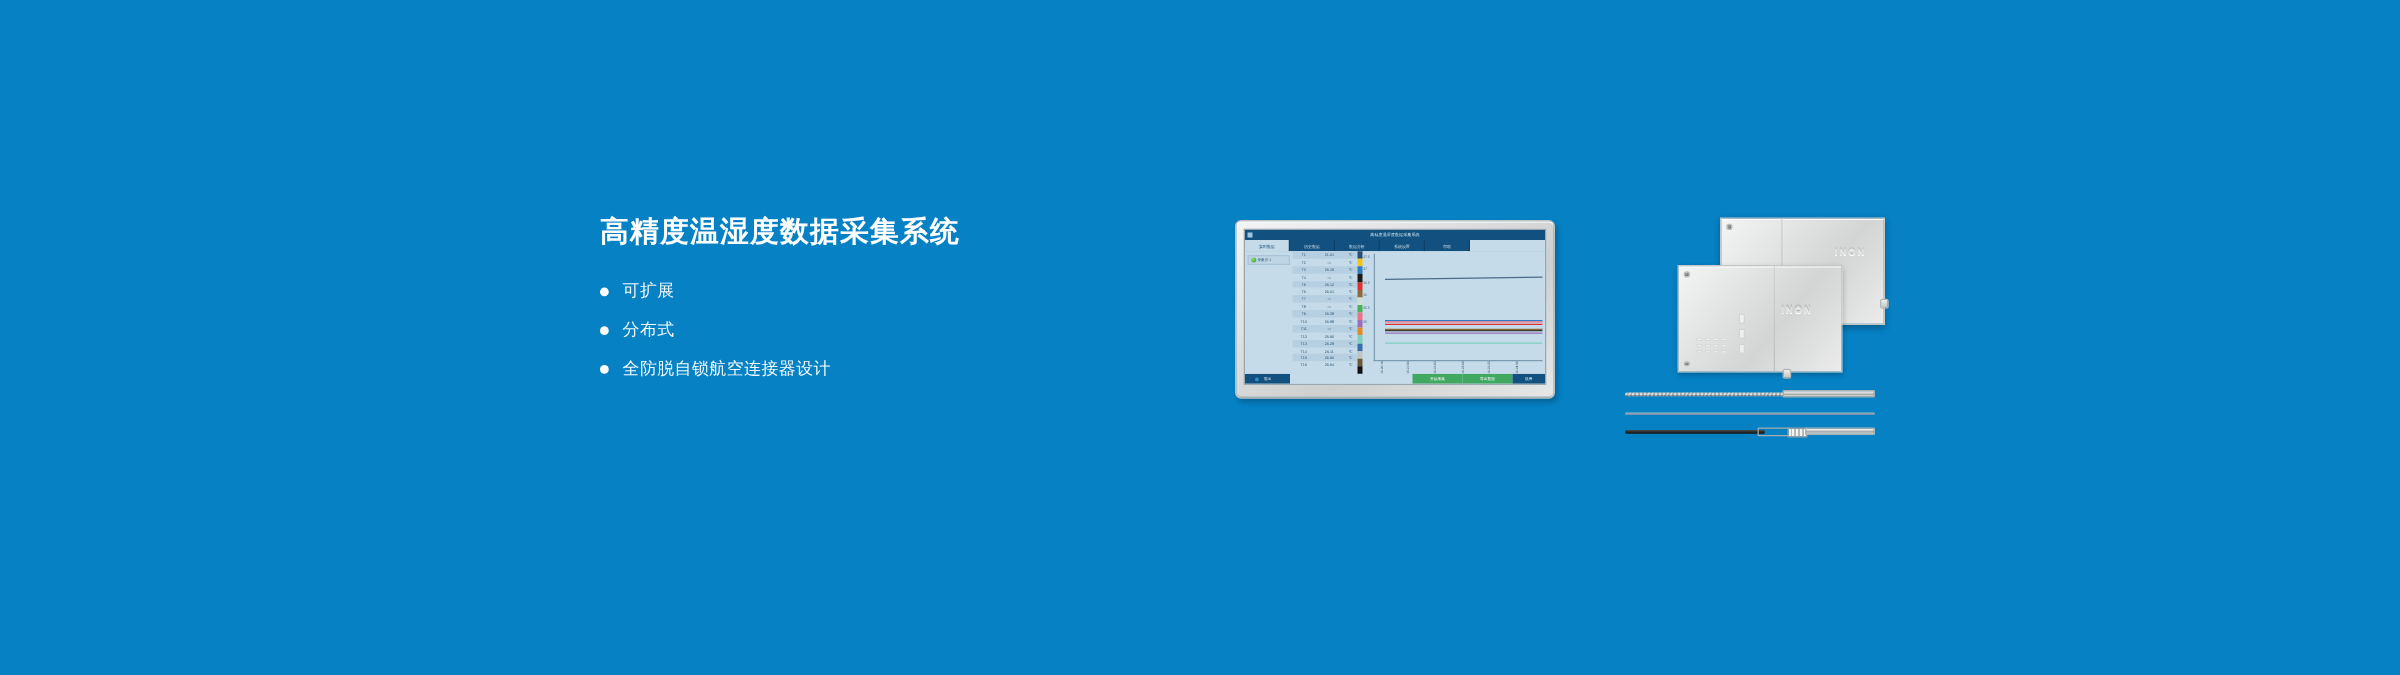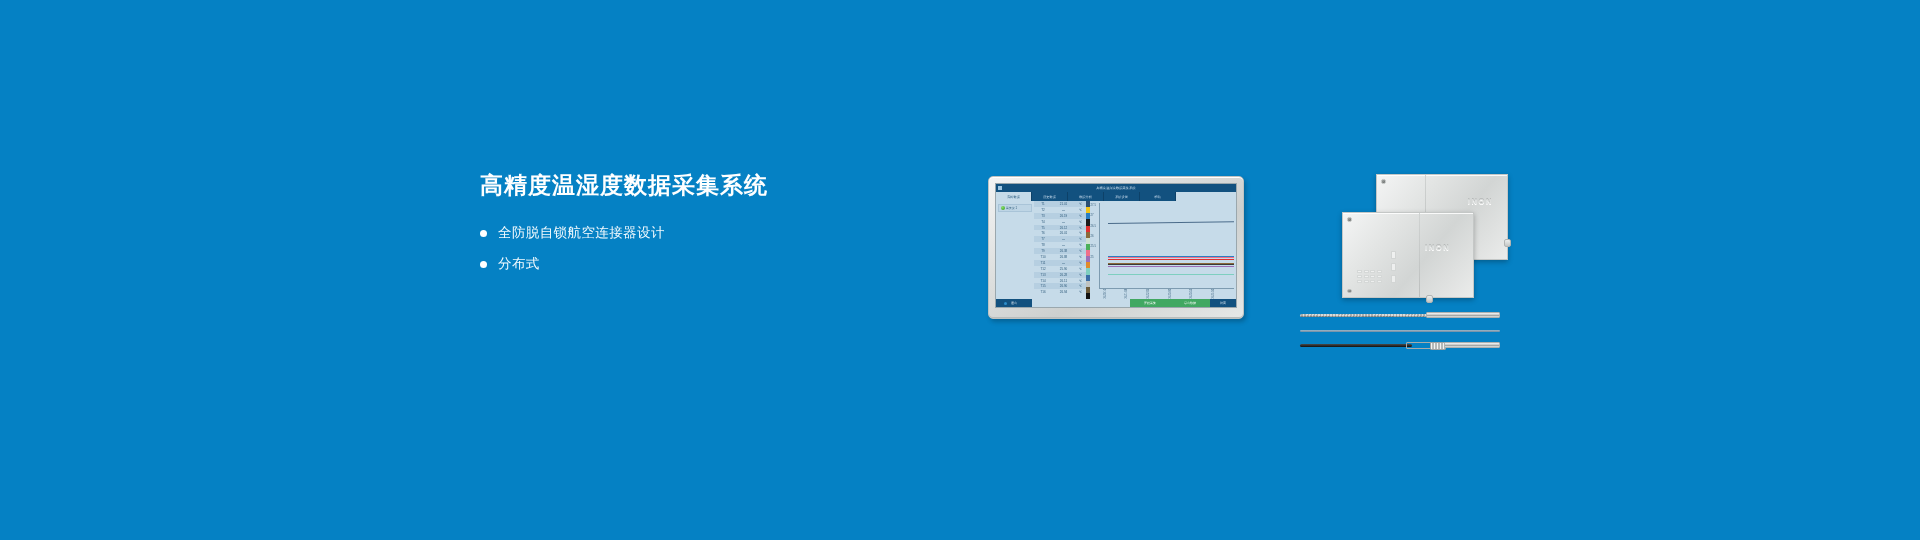--- a/index.html
+++ b/index.html
@@ -195,25 +195,29 @@
 </head>
 <body>
 
 <div class="banner">
 
   <div class="copy">
     <div class="copy-title">高精度温湿度数据采集系统</div>
     <div class="bullets">
       <div class="bullet">
         <span class="bullet-dot"></span>
-        <span class="bullet-label">全防脱自锁航空连接器设计</span>
+        <span class="bullet-label">可扩展</span>
       </div>
       <div class="bullet">
         <span class="bullet-dot"></span>
         <span class="bullet-label">分布式</span>
+      </div>
+      <div class="bullet">
+        <span class="bullet-dot"></span>
+        <span class="bullet-label">全防脱自锁航空连接器设计</span>
       </div>
     </div>
   </div>
 
   <div class="device-pc">
     <div class="pc-shadow"></div>
     <div class="pc-bezel">
       <div class="pc-screen">
 
         <div class="sw-titlebar">

